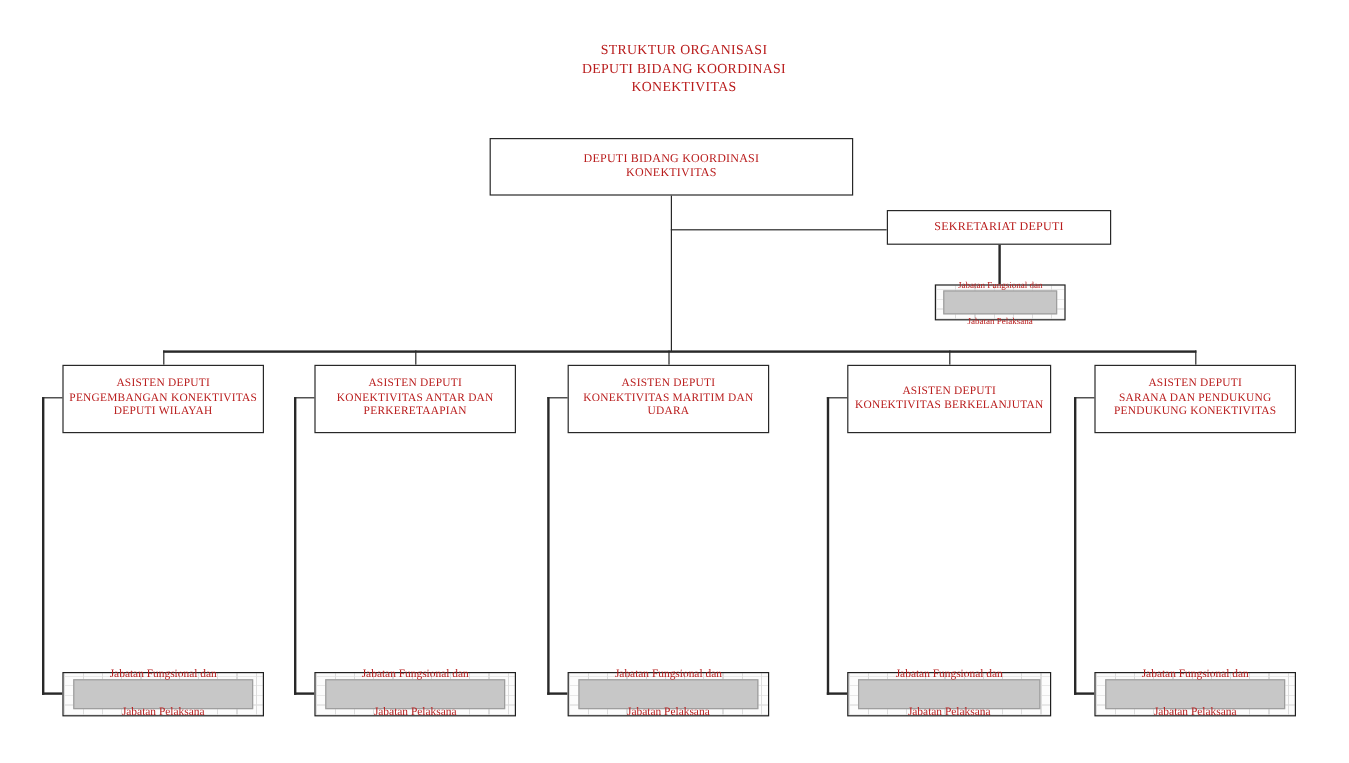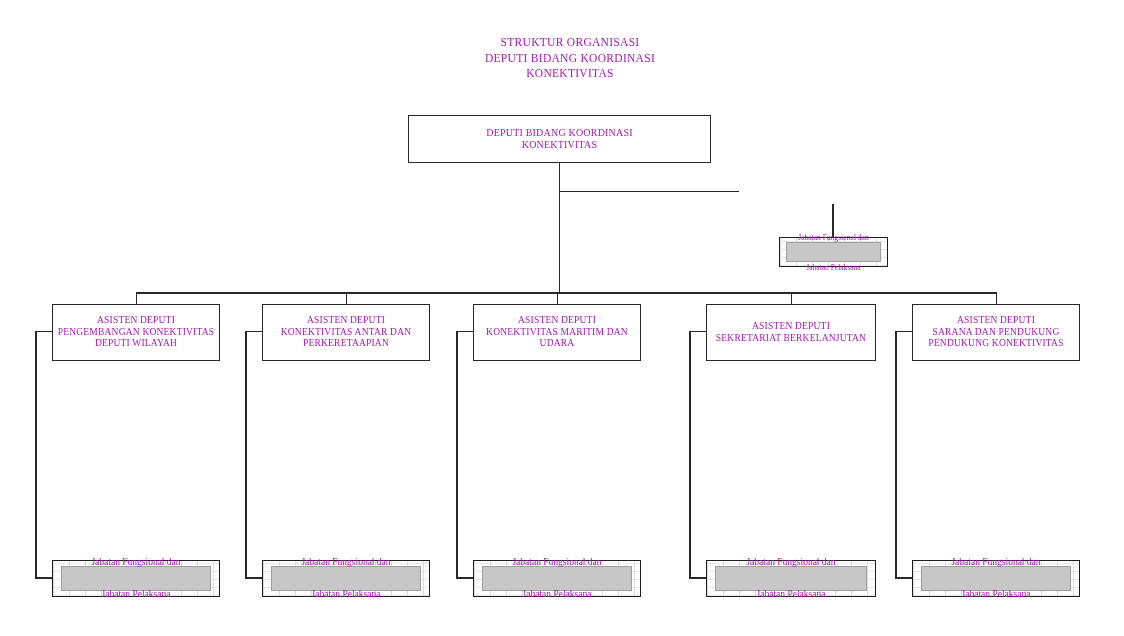--- a/index.html
+++ b/index.html
@@ -2,21 +2,21 @@
 <html><head>
 <meta charset="utf-8">
 <style>
   html, body { margin: 0; padding: 0; background: #ffffff; }
   .canvas {
     position: relative;
     width: 1124px;
     height: 602px;
     background: #ffffff;
     font-family: "Liberation Serif", serif;
-    color: #a21caf;
+    color: #b91c1c;
     overflow: hidden;
   }
   .title {
     position: absolute;
     left: 370px; top: 35px; width: 400px;
     text-align: center;
     font-size: 11.5px;
     line-height: 15.5px;
     letter-spacing: 0.3px;
   }
@@ -90,20 +90,25 @@
     <div class="lbl">
       <span class="ln">DEPUTI BIDANG KOORDINASI</span>
       <span class="ln">KONEKTIVITAS</span>
     </div>
   </div>
 
   <div class="cline" style="left:558.5px; top:163px; width:1.5px; height:130px;"></div>
 
   <div class="cline" style="left:559px; top:190.5px; width:180px; height:1.5px;"></div>
 
+  <div class="box sek-box" style="left:739px; top:175px; width:187px; height:29px;">
+    <div class="lbl">
+      <span class="ln">SEKRETARIAT DEPUTI</span>
+    </div>
+  </div>
 
   <div class="cline" style="left:832px; top:204px; width:1.5px; height:33px;"></div>
 
   <div class="graybox" style="left:779px; top:237px; width:109px; height:30px;">
     <div class="grayinner small">
       <span class="ln">Jabatan Fungsional dan</span>
       <span class="ln">Jabatan Pelaksana</span>
     </div>
   </div>
 
@@ -162,21 +167,21 @@
   <div class="graybox" style="left:473px; top:560px; width:168px; height:37px;">
     <div class="grayinner">
       <span class="ln">Jabatan Fungsional dan</span>
       <span class="ln">Jabatan Pelaksana</span>
     </div>
   </div>
 
   <div class="box unit-head" style="left:706px; top:304px; width:170px; height:57px;">
     <div class="lbl">
       <span class="ln">ASISTEN DEPUTI</span>
-      <span class="ln">SEKRETARIAT BERKELANJUTAN</span>
+      <span class="ln">KONEKTIVITAS BERKELANJUTAN</span>
       <span class="ln"></span>
     </div>
   </div>
   <div class="cline" style="left:689px; top:330.5px; width:17px; height:1.5px;"></div>
   <div class="cline" style="left:689px; top:330.5px; width:1.5px; height:248px;"></div>
   <div class="cline" style="left:689px; top:577px; width:17px; height:1.5px;"></div>
   <div class="graybox" style="left:706px; top:560px; width:170px; height:37px;">
     <div class="grayinner">
       <span class="ln">Jabatan Fungsional dan</span>
       <span class="ln">Jabatan Pelaksana</span>

